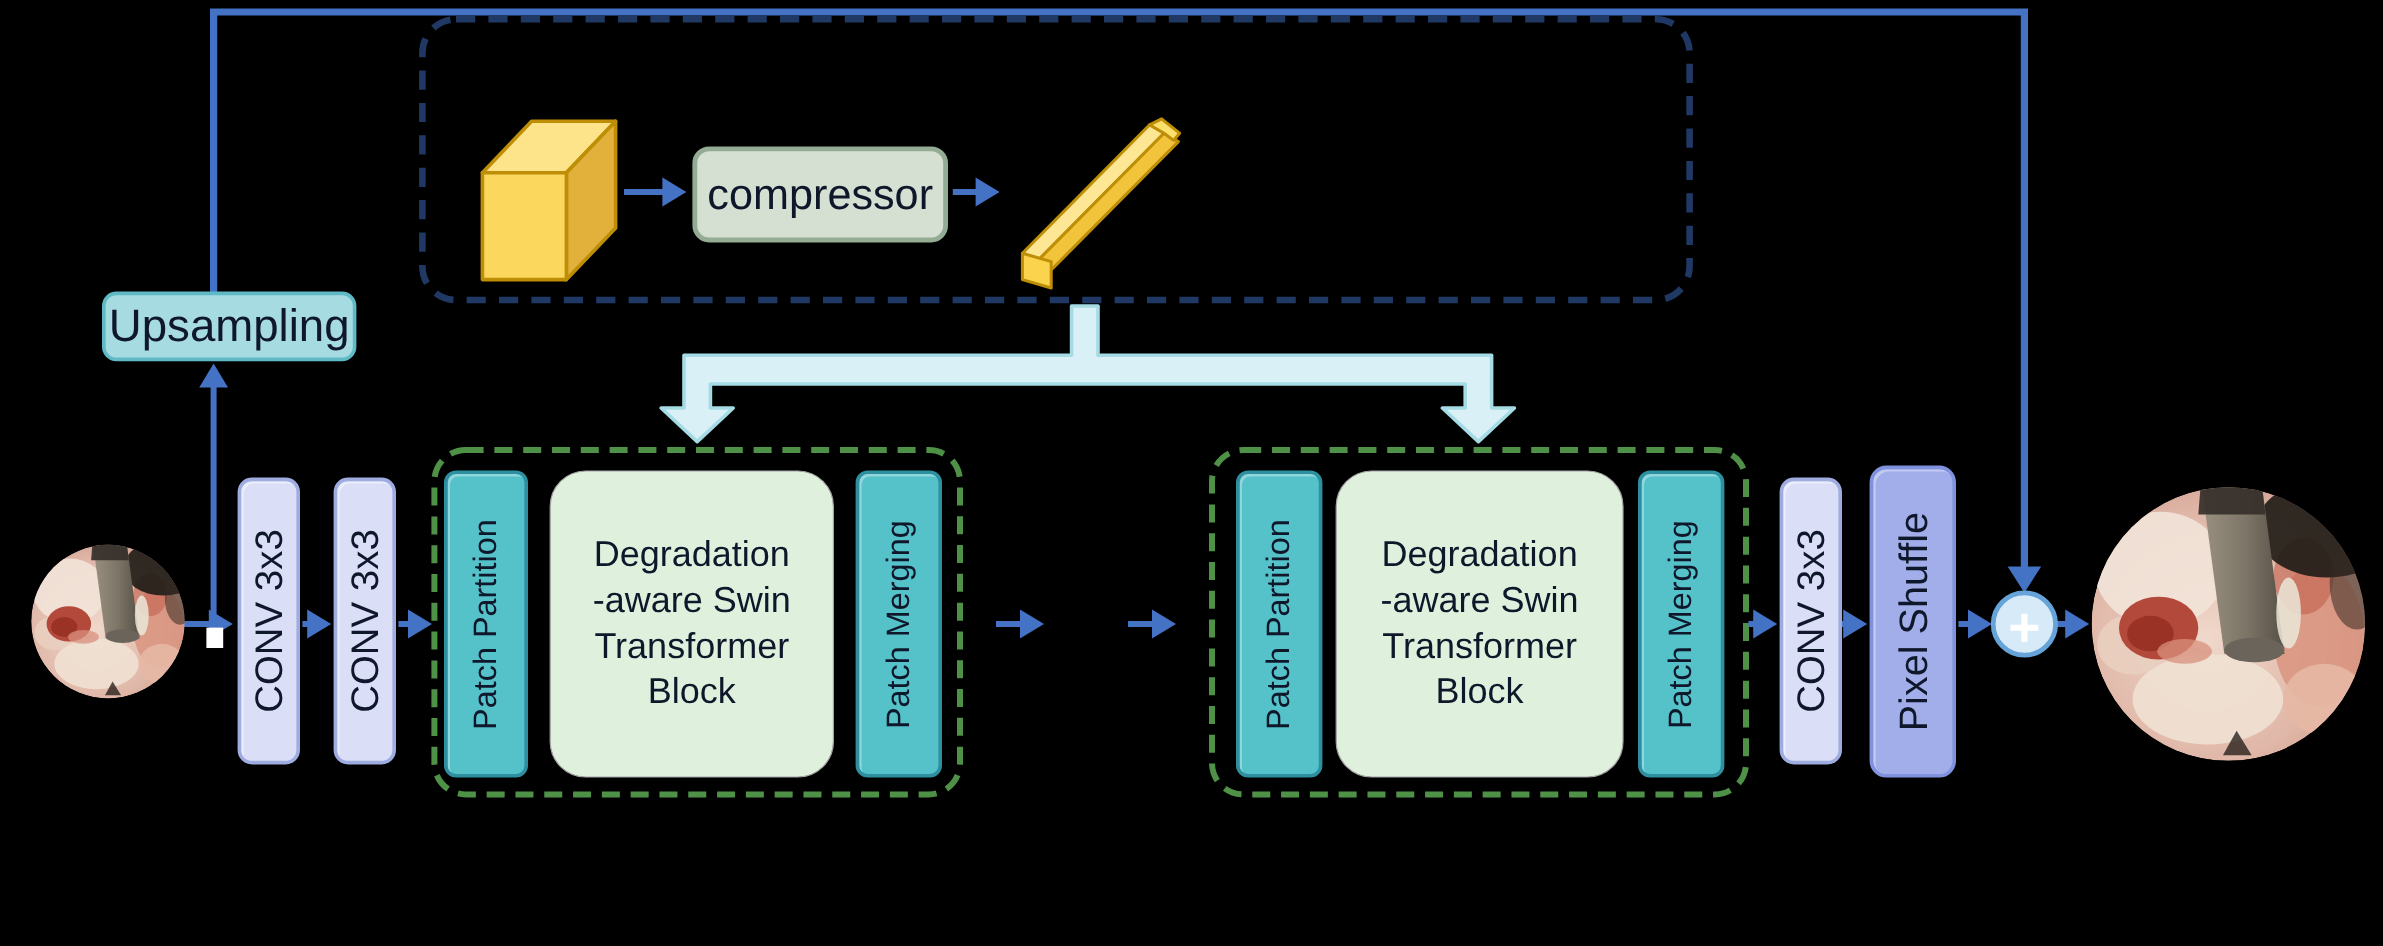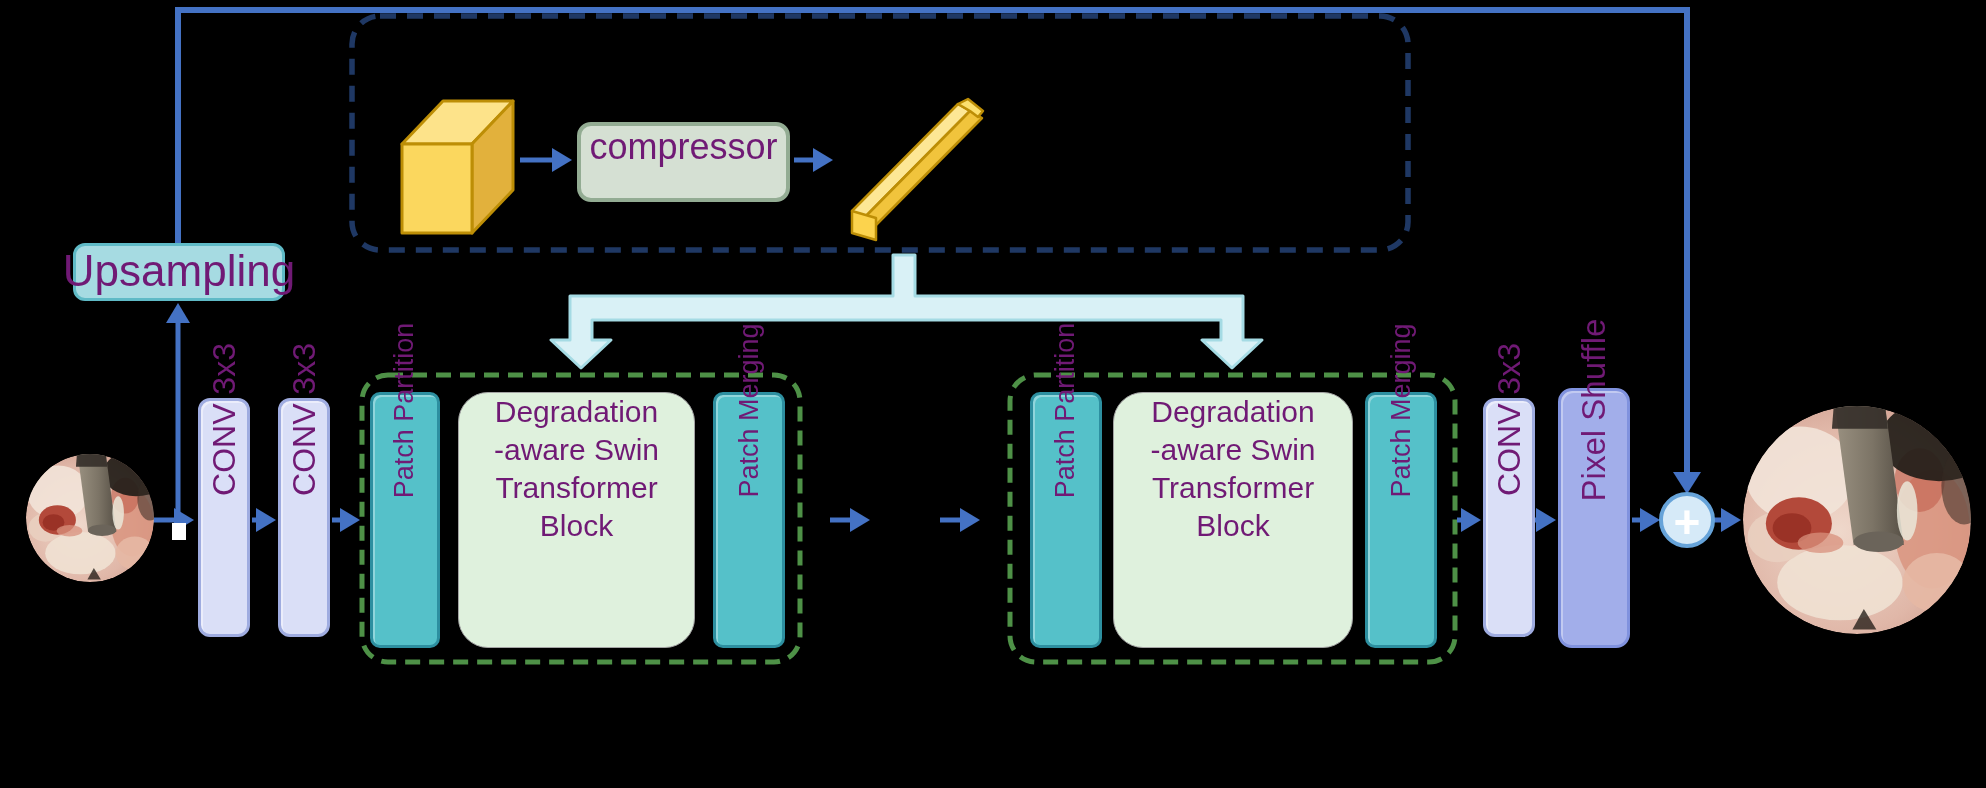--- a/index.html
+++ b/index.html
@@ -1,23 +1,23 @@
 <!DOCTYPE html>
 <html><head>
 <meta charset="utf-8">
 <style>
   html,body{margin:0;padding:0;background:#000;}
   #canvas{position:relative;width:1986px;height:788px;background:#000;overflow:hidden;
           font-family:"Liberation Sans",sans-serif;}
   #wires{position:absolute;left:0;top:0;}
-  .box{position:absolute;box-sizing:border-box;display:flex;align-items:flex-start;justify-content:center;
-       color:#701a75;text-align:center;}
+  .box{position:absolute;box-sizing:border-box;display:flex;align-items:center;justify-content:center;
+       color:#0f172a;text-align:center;}
   .vtext{transform:rotate(-90deg);white-space:nowrap;display:block;}
-  .upsampling{left:73px;top:243px;width:212px;height:58px;background:#A6DBE2;border:3px solid #5FBAC6;
-       border-radius:12px;font-size:44px;}
+  .upsampling{left:85px;top:243px;width:212px;height:58px;background:#A6DBE2;border:3px solid #5FBAC6;
+       border-radius:12px;font-size:38px;}
   .compressor{left:577px;top:122px;width:213px;height:80px;background:#D5E0D3;border:4px solid #93AC93;
        border-radius:14px;font-size:36px;}
   .conv{background:#DADFF7;border:3px solid #9FACE0;border-radius:12px;font-size:32px;
        box-shadow:inset 2px 2px 0 rgba(255,255,255,.45);}
   .conv1{left:198px;top:398px;width:52px;height:239px;}
   .conv2{left:278px;top:398px;width:52px;height:239px;}
   .conv3{left:1483px;top:398px;width:52px;height:239px;}
   .ps{left:1558px;top:388px;width:72px;height:260px;background:#A2AEEA;border:3px solid #8092DE;
        border-radius:14px;font-size:33px;box-shadow:inset 2px 2px 0 rgba(255,255,255,.35);}
   .teal{background:#55C1C9;border:3px solid #2D8FA0;border-radius:10px;font-size:27px;

